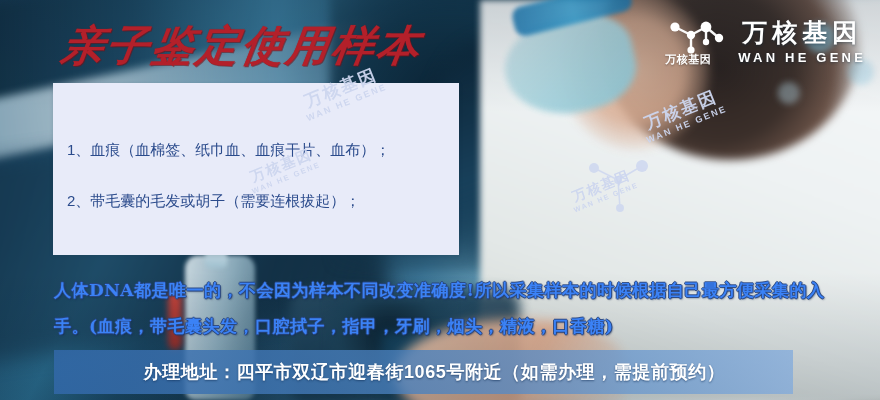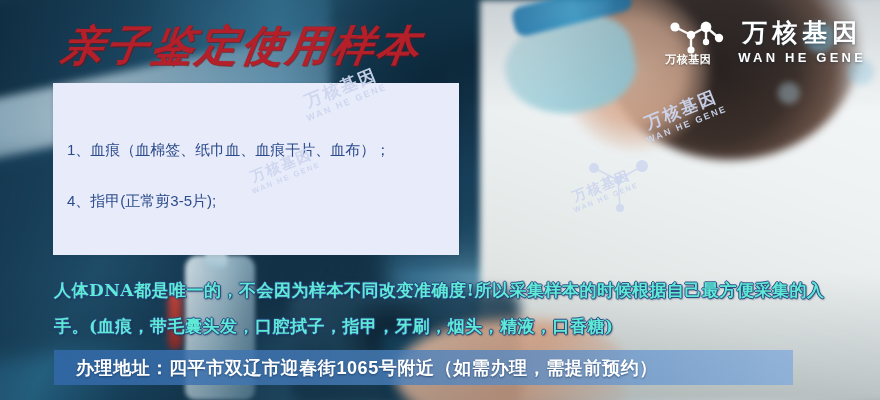--- a/index.html
+++ b/index.html
@@ -195,33 +195,33 @@
   .wm-d{left:560px;top:175px;transform:rotate(-22deg) scale(.8);}
   .wm-dots{
     position:absolute;left:580px;top:150px;width:90px;height:80px;opacity:.8;
     pointer-events:none;
   }
 
   
   .note{
     position:absolute;left:54px;top:272px;width:790px;
     font-family:"DejaVu Serif","Liberation Serif",serif;
-    font-size:17px;line-height:36px;color:#5eead4;font-weight:bold;
+    font-size:17px;line-height:36px;color:#3b82f6;font-weight:bold;
     text-shadow:
        1px 0 0 rgba(40,70,130,.9), -1px 0 0 rgba(40,70,130,.9),
        0 1px 0 rgba(40,70,130,.9), 0 -1px 0 rgba(40,70,130,.9),
        1px 1px 2px rgba(20,40,80,.8);
     letter-spacing:.5px;
   }
 
   
   .addr{
-    position:absolute;left:54px;top:350px;width:739px;height:35px;
+    position:absolute;left:54px;top:350px;width:739px;height:44px;
     background:linear-gradient(90deg,rgba(50,104,168,.86) 0%,rgba(72,126,186,.80) 45%,rgba(126,169,221,.72) 100%);
-    display:flex;align-items:center;
+    display:flex;align-items:center;justify-content:center;
   }
   .addr span{
     color:#ffffff;font-size:18px;font-weight:bold;letter-spacing:.6px;
     padding-left:22px;white-space:nowrap;
     text-shadow:0 1px 2px rgba(15,45,85,.6);
     font-family:"Liberation Sans","DejaVu Sans",sans-serif;
   }
 </style>
 </head>
 <body>
@@ -276,21 +276,21 @@
     </div>
     <div class="logo-txt">
       <span class="logo-cn">万核基因</span>
       <span class="logo-en">WAN HE GENE</span>
     </div>
   </div>
 
   <div class="panel" id="panel-left">
     <ul>
       <li>1、血痕（血棉签、纸巾血、血痕干片、血布）；</li>
-      <li>4、指甲(正常剪3-5片);</li>
+      <li>2、带毛囊的毛发或胡子（需要连根拔起）；</li>
     </ul>
   </div>
 
 
   <div class="wm wm-a">
     <span class="w1">万核基因</span>
     <span class="w2">WAN HE GENE</span>
   </div>
   <div class="wm wm-b">
     <span class="w1">万核基因</span>

